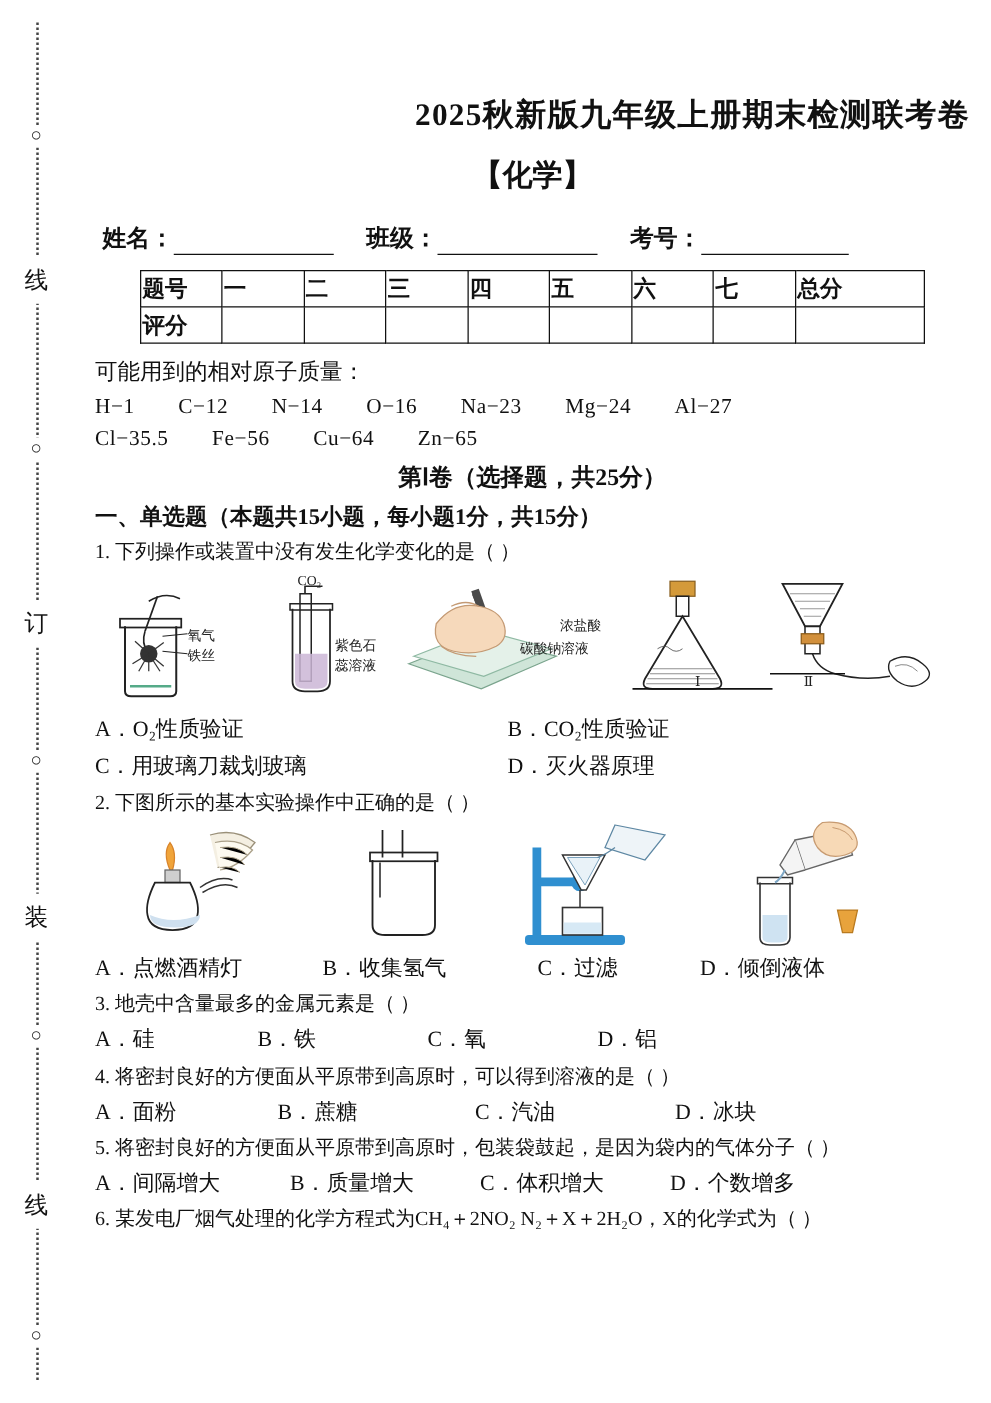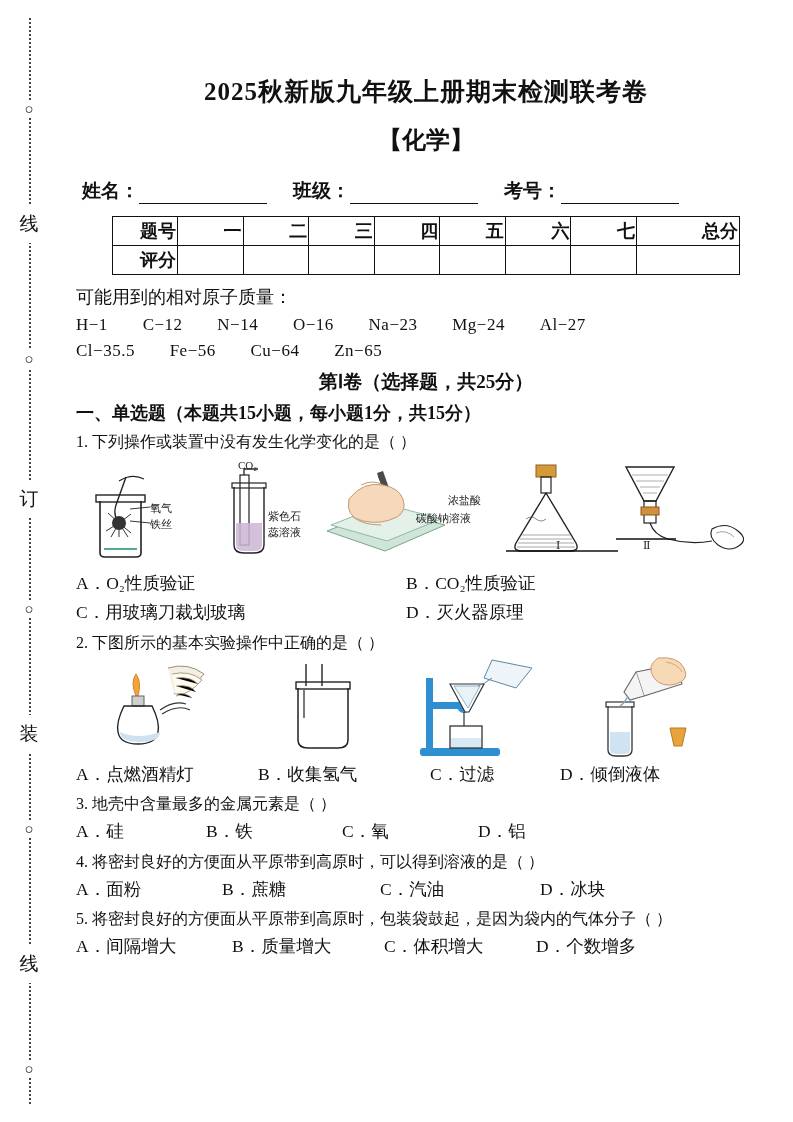--- a/index.html
+++ b/index.html
@@ -51,21 +51,21 @@
   }
 
   
   .page {
     position: absolute;
     left: 76px; top: 0;
     width: 700px; height: 1122px;
   }
 
   .title {
-    text-align: center;
+    text-align: right;
     font-size: 25px;
     font-weight: bold;
     letter-spacing: 1px;
     margin-top: 75px;
   }
   .subtitle {
     text-align: center;
     font-size: 24px;
     font-weight: bold;
     margin-top: 16px;
@@ -91,21 +91,21 @@
 
   table.scoretable {
     border-collapse: collapse;
     width: 628px;
     margin: 12px auto 0 auto;
     table-layout: fixed;
   }
   table.scoretable td {
     border: 1px solid #111;
     height: 26px;
-    text-align: right;
+    text-align: left;
     font-size: 18px;
     font-weight: bold;
   }
   table.scoretable td.head { width: 62px; }
   table.scoretable td.sum { width: 100px; }
 
   .atomline {
     margin-top: 10px;
     font-size: 18px;
     font-weight: normal;
@@ -444,14 +444,18 @@
     <span>5.</span>
     <span>将密封良好的方便面从平原带到高原时，包装袋鼓起，是因为袋内的气体分子（      ）</span>
   </div>
   <div class="opts opts-row">
     <span class="o" style="width:156px">A．间隔增大</span>
     <span class="o" style="width:152px">B．质量增大</span>
     <span class="o" style="width:152px">C．体积增大</span>
     <span class="o">D．个数增多</span>
   </div>
 
+  <div class="q">
+    <span>6.</span>
+    <span>某发电厂烟气处理的化学方程式为CH₄＋2NO₂        N₂＋X＋2H₂O，X的化学式为（      ）</span>
+  </div>
 
 </div>
 
 </body></html>

